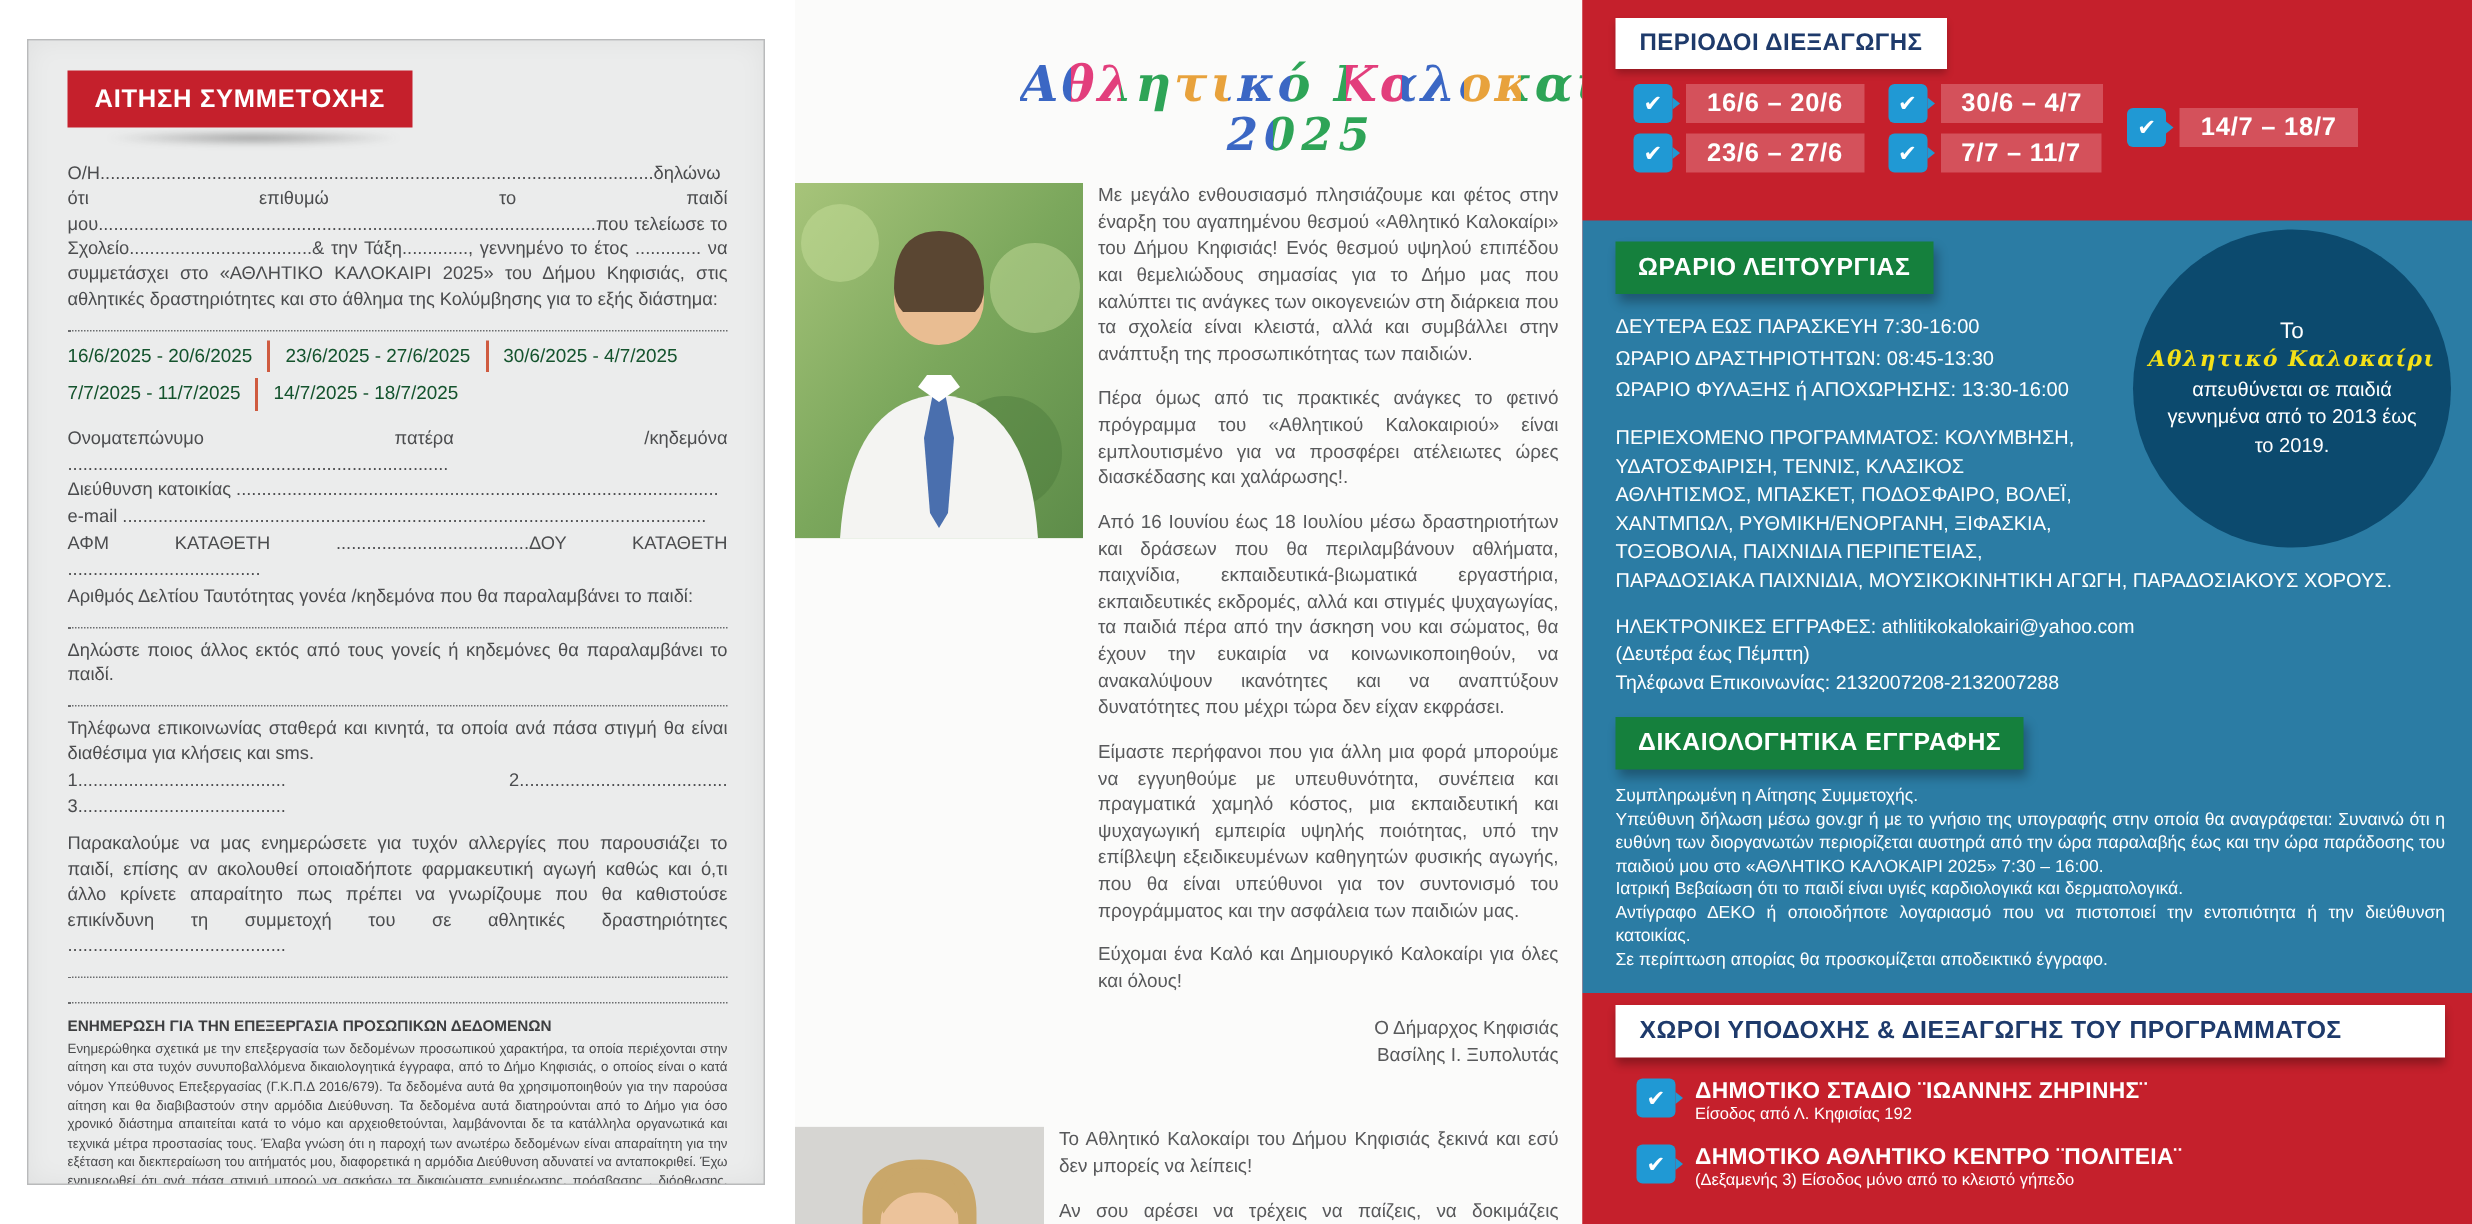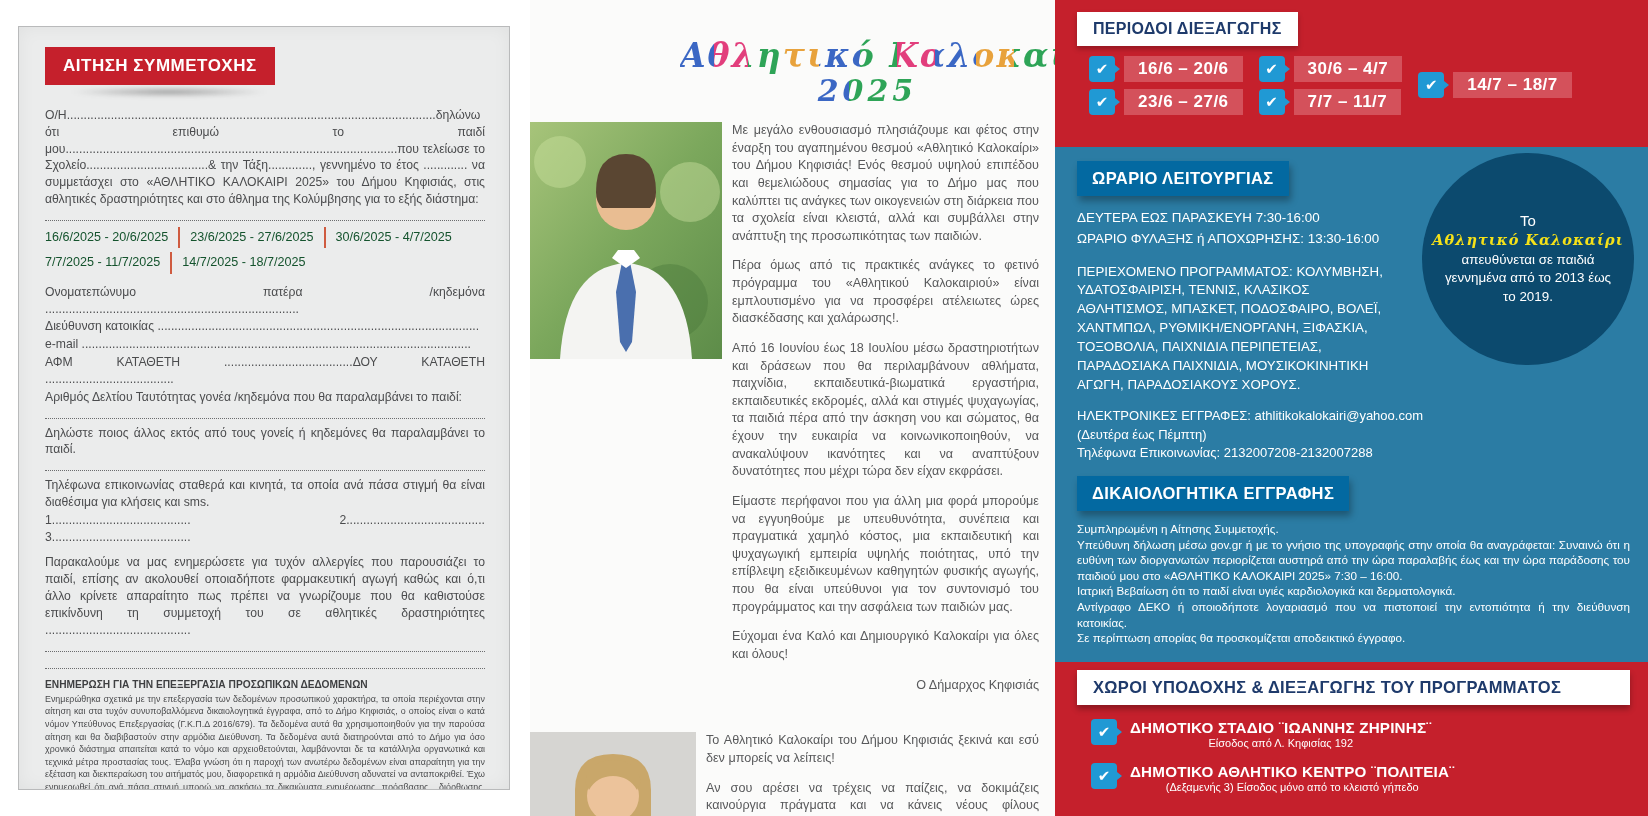--- a/index.html
+++ b/index.html
@@ -59,40 +59,40 @@
   .date-col.mid { justify-content:center; margin-top:16px; }
   .date-item { display:flex; align-items:center; gap:9px; }
   .checkbox { width:26px; height:26px; background:#2099d4; border-radius:4px; position:relative;
               color:#fff; font-size:15px; font-weight:bold; display:flex; align-items:center; justify-content:center; flex:0 0 auto; }
   .checkbox::after { content:""; position:absolute; right:-5px; top:9px; border-top:4px solid transparent;
               border-bottom:4px solid transparent; border-left:5px solid #2099d4; }
   .date-pill { background:#d4515b; color:#fff; font-weight:bold; font-size:17px; padding:3px 14px; letter-spacing:.5px; white-space:nowrap; }
 
   .band-blue { height:515px; background:#2b7ca4; color:#fff; position:relative; padding:14px 18px 0 22px; overflow:hidden; }
   .circle-spacer { float:right; width:238px; height:212px; }
-  .ribbon { display:inline-block; background:#0369a1; color:#fff; font-weight:bold; font-size:16.5px;
+  .ribbon { display:inline-block; background:#15803d; color:#fff; font-weight:bold; font-size:16.5px;
             padding:8px 15px; letter-spacing:.4px; box-shadow:2px 5px 7px rgba(0,0,0,.3); }
   .sched-lines { margin-top:12px; font-size:13.4px; line-height:1.55; }
   .red-circle { position:absolute; top:6px; right:14px; width:212px; height:212px; border-radius:50%;
                 background:#0c4a6e; display:flex; flex-direction:column; align-items:center; justify-content:center;
                 text-align:center; padding:0 22px; }
   .red-circle .to-line { font-size:15px; }
   .badge-logo { font-family:"DejaVu Serif",serif; font-style:italic; font-weight:bold; color:#f5e118;
                 font-size:14.5px; white-space:nowrap; margin:2px 0 3px 0; letter-spacing:1px; }
   .red-circle .badge-text { font-size:13.4px; line-height:1.35; }
   .program { margin-top:13px; font-size:13.3px; line-height:1.42; }
   .contact { margin-top:12px; font-size:13px; line-height:1.45; }
   .docs { margin-top:10px; font-size:11.7px; line-height:1.33; text-align:justify; }
   .docs .doc-line { margin:0; }
   .band-blue .ribbon2 { margin-top:13px; }
 
   .band-bottom { height:156px; background:#c5202c; padding:8px 18px 0 22px; }
   .white-box.wide { display:block; font-size:16.5px; text-align:left; box-shadow:0 4px 6px rgba(0,0,0,.3); }
   .venue { display:flex; gap:13px; margin:14px 0 0 14px; align-items:flex-start; }
-  .venue .vtext { color:#fff;text-align:center; }
+  .venue .vtext { color:#fff; }
   .venue .vname { font-weight:bold; font-size:15.2px; letter-spacing:.2px; }
   .venue .vsub { font-size:11px; margin-top:1px; }
 </style>
 </head>
 <body>
 
 <div class="page">
 
   <div class="panel-left">
     <div class="sheet">
@@ -160,20 +160,21 @@
         </svg>
       </div>
       <div class="letter-text">
         <p>Με μεγάλο ενθουσιασμό πλησιάζουμε και φέτος στην έναρξη του αγαπημένου θεσμού «Αθλητικό Καλοκαίρι» του Δήμου Κηφισιάς! Ενός θεσμού υψηλού επιπέδου και θεμελιώδους σημασίας για το Δήμο μας που καλύπτει τις ανάγκες των οικογενειών στη διάρκεια που τα σχολεία είναι κλειστά, αλλά και συμβάλλει στην ανάπτυξη της προσωπικότητας των παιδιών.</p>
         <p>Πέρα όμως από τις πρακτικές ανάγκες το φετινό πρόγραμμα του «Αθλητικού Καλοκαιριού» είναι εμπλουτισμένο για να προσφέρει ατέλειωτες ώρες διασκέδασης και χαλάρωσης!.</p>
         <p>Από 16 Ιουνίου έως 18 Ιουλίου μέσω δραστηριοτήτων και δράσεων που θα περιλαμβάνουν αθλήματα, παιχνίδια, εκπαιδευτικά-βιωματικά εργαστήρια, εκπαιδευτικές εκδρομές, αλλά και στιγμές ψυχαγωγίας, τα παιδιά πέρα από την άσκηση νου και σώματος, θα έχουν την ευκαιρία να κοινωνικοποιηθούν, να ανακαλύψουν ικανότητες και να αναπτύξουν δυνατότητες που μέχρι τώρα δεν είχαν εκφράσει.</p>
         <p>Είμαστε περήφανοι που για άλλη μια φορά μπορούμε να εγγυηθούμε με υπευθυνότητα, συνέπεια και πραγματικά χαμηλό κόστος, μια εκπαιδευτική και ψυχαγωγική εμπειρία υψηλής ποιότητας, υπό την επίβλεψη εξειδικευμένων καθηγητών φυσικής αγωγής, που θα είναι υπεύθυνοι για τον συντονισμό του προγράμματος και την ασφάλεια των παιδιών μας.</p>
         <p>Εύχομαι ένα Καλό και Δημιουργικό Καλοκαίρι για όλες και όλους!</p>
         <div class="letter-sign">
           <div>Ο Δήμαρχος Κηφισιάς</div>
+          <div>Βασίλης Ι. Ξυπολυτάς</div>
         </div>
       </div>
     </div>
 
     <div class="letter-block block2">
       <div class="photo photo-deputy">
         <svg width="166" height="190" viewBox="0 0 166 190" xmlns="http://www.w3.org/2000/svg">
           <rect width="166" height="190" fill="#d6d5d2"></rect>
           <rect y="120" width="166" height="70" fill="#c8c7c4"></rect>
           <path d="M45 58 q0 -36 38 -36 q38 0 38 36 l0 40 q-8 26 -38 26 q-30 0 -38 -26z" fill="#c9a76a"></path>
@@ -223,20 +224,21 @@
           </div>
         </div>
       </div>
     </div>
 
     <div class="band-blue">
       <div class="circle-spacer"></div>
       <div class="ribbon">ΩΡΑΡΙΟ ΛΕΙΤΟΥΡΓΙΑΣ</div>
       <div class="sched-lines">
         <div>ΔΕΥΤΕΡΑ ΕΩΣ ΠΑΡΑΣΚΕΥΗ 7:30-16:00</div>
+        <div>ΩΡΑΡΙΟ ΔΡΑΣΤΗΡΙΟΤΗΤΩΝ: 08:45-13:30</div>
         <div>ΩΡΑΡΙΟ ΦΥΛΑΞΗΣ ή ΑΠΟΧΩΡΗΣΗΣ: 13:30-16:00</div>
       </div>
 
       <div class="red-circle">
         <div class="to-line">Το</div>
         <div class="badge-logo">Αθλητικό Καλοκαίρι</div>
         <div class="badge-text">απευθύνεται σε παιδιά γεννημένα από το 2013 έως το 2019.</div>
       </div>
 
       <p class="program">ΠΕΡΙΕΧΟΜΕΝΟ ΠΡΟΓΡΑΜΜΑΤΟΣ: ΚΟΛΥΜΒΗΣΗ, ΥΔΑΤΟΣΦΑΙΡΙΣΗ, ΤΕΝΝΙΣ, ΚΛΑΣΙΚΟΣ ΑΘΛΗΤΙΣΜΟΣ, ΜΠΑΣΚΕΤ, ΠΟΔΟΣΦΑΙΡΟ, ΒΟΛΕΪ, ΧΑΝΤΜΠΩΛ, ΡΥΘΜΙΚΗ/ΕΝΟΡΓΑΝΗ, ΞΙΦΑΣΚΙΑ, ΤΟΞΟΒΟΛΙΑ, ΠΑΙΧΝΙΔΙΑ ΠΕΡΙΠΕΤΕΙΑΣ, ΠΑΡΑΔΟΣΙΑΚΑ  ΠΑΙΧΝΙΔΙΑ, ΜΟΥΣΙΚΟΚΙΝΗΤΙΚΗ ΑΓΩΓΗ, ΠΑΡΑΔΟΣΙΑΚΟΥΣ ΧΟΡΟΥΣ.</p>

